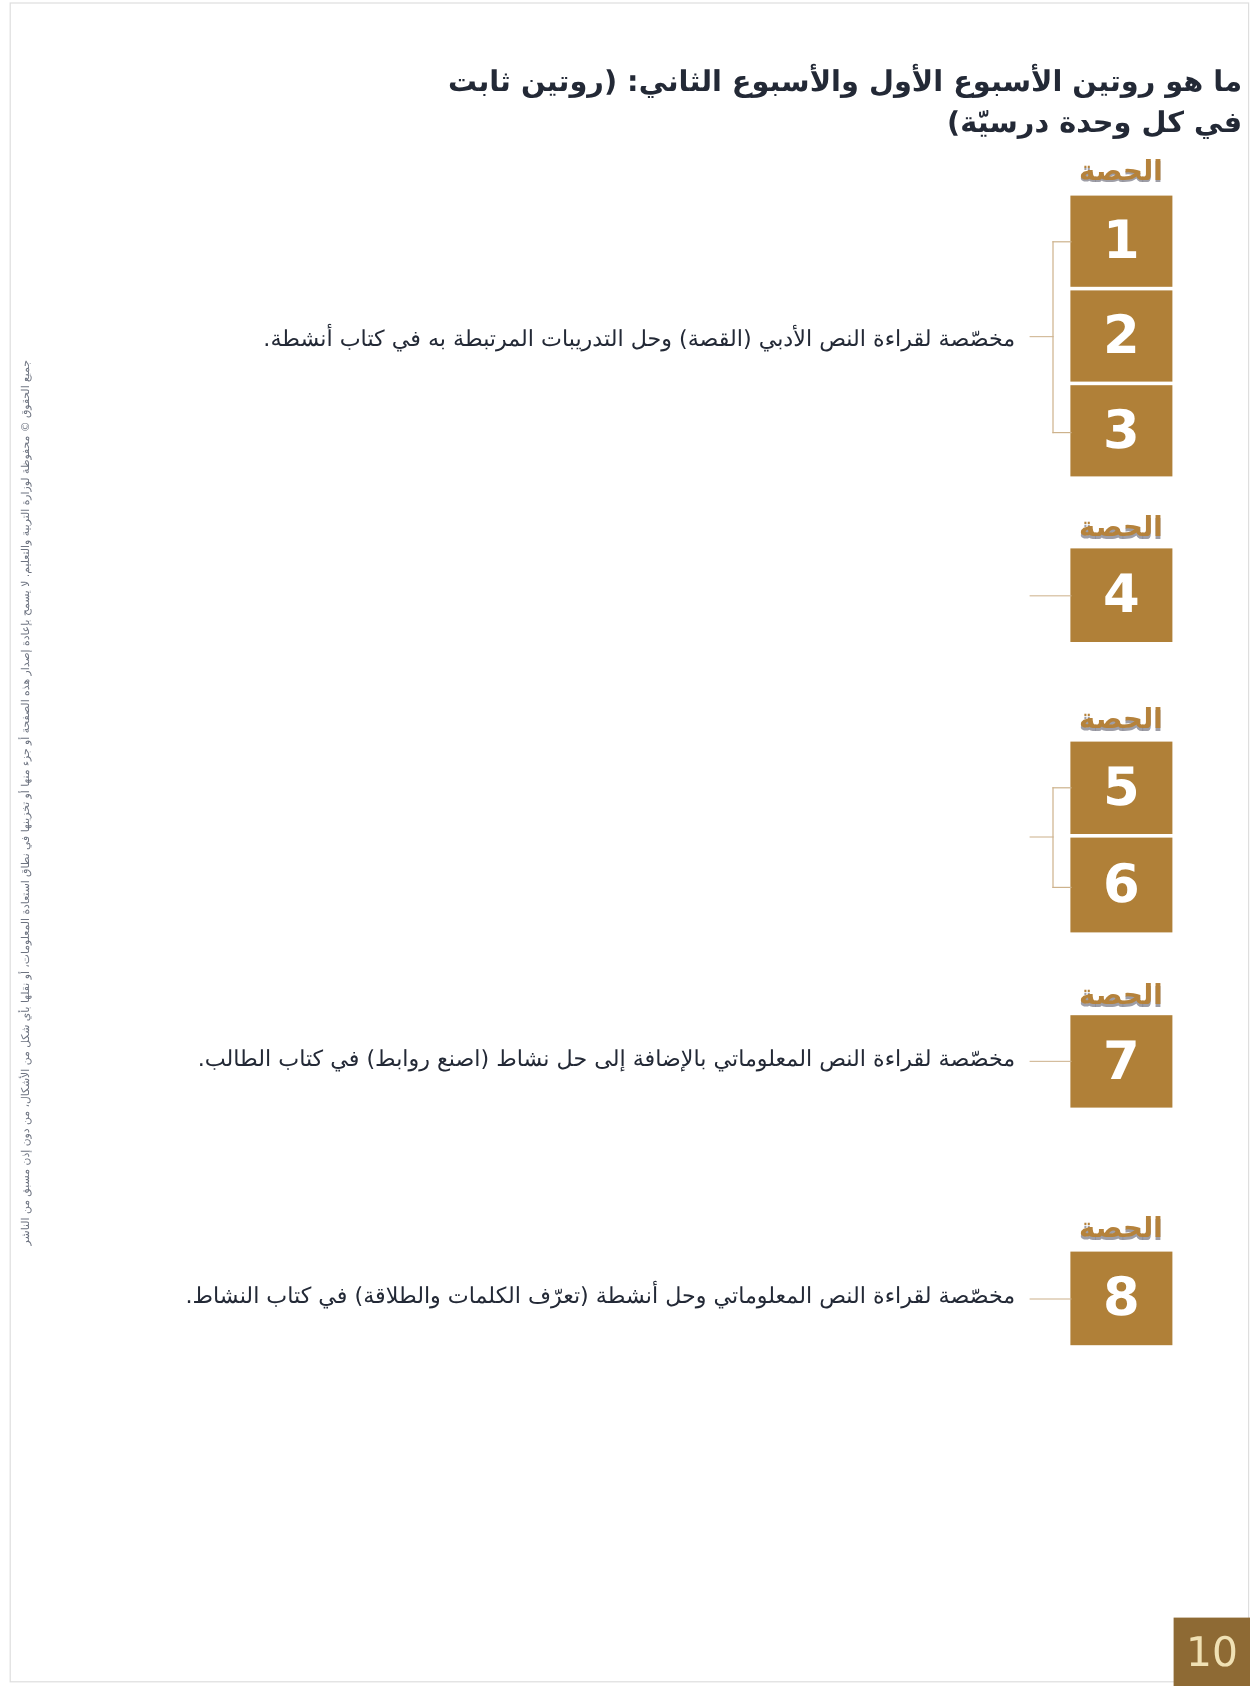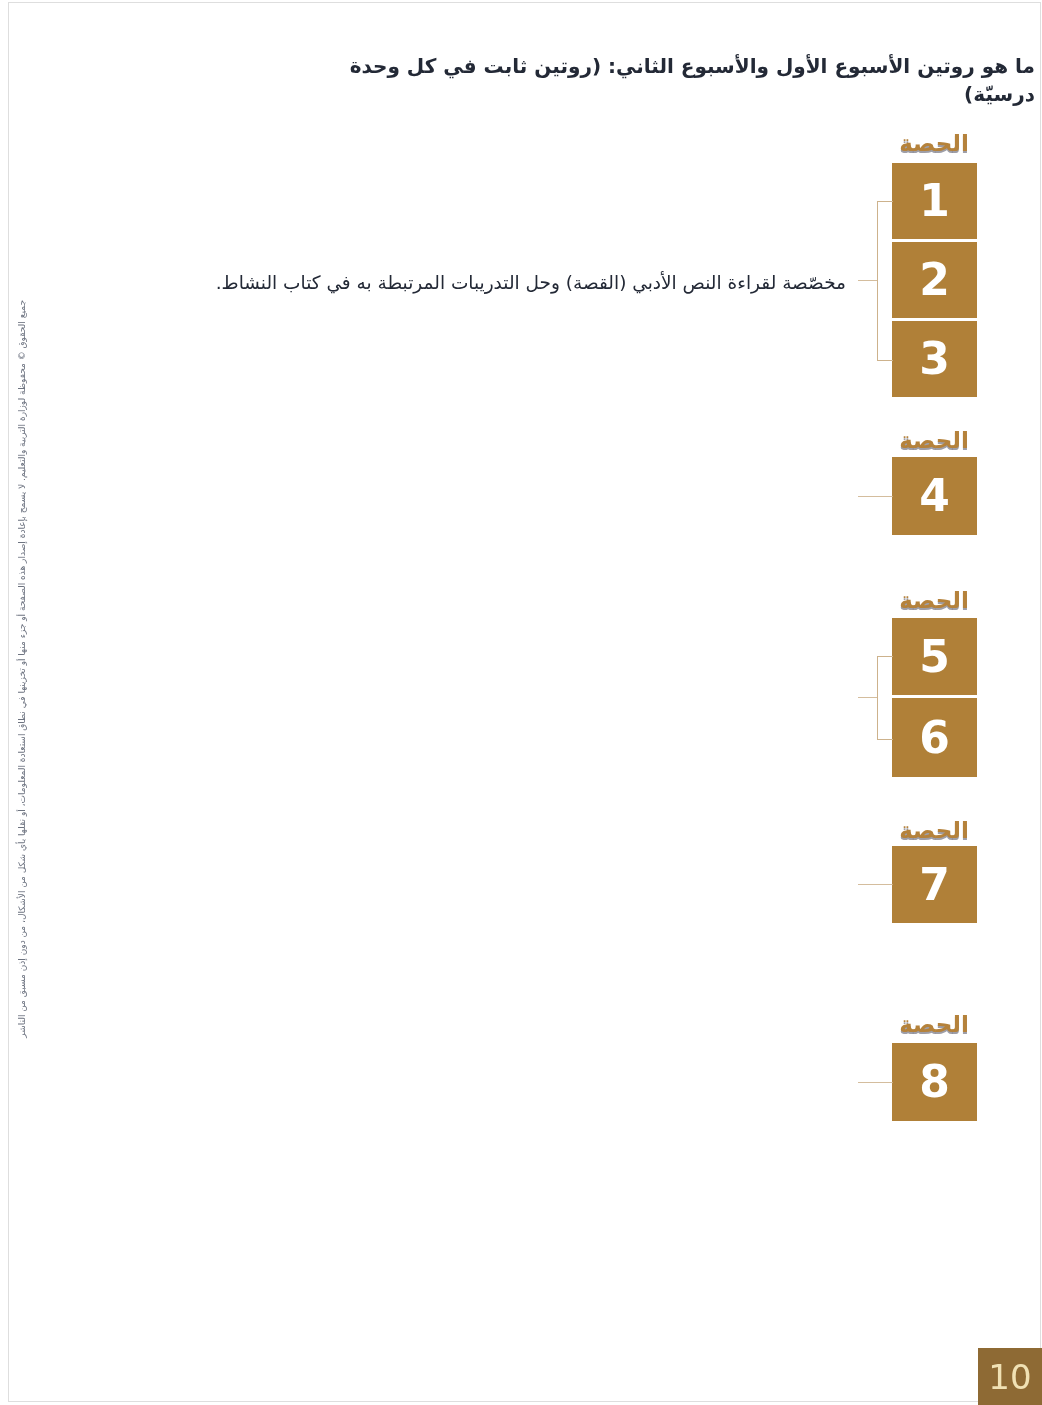--- a/index.html
+++ b/index.html
@@ -12,21 +12,21 @@
     font-family:"DejaVu Sans",sans-serif;
   }
   .page-frame{
     position:absolute;left:8px;top:2px;right:1px;bottom:3px;
     border:1px solid #dedede;
     pointer-events:none;
   }
   .title{
     position:absolute;top:52px;right:7px;left:340px;
     margin:0;
-    font-size:20px;font-weight:bold;
+    font-size:24px;font-weight:bold;
     color:var(--body-text,#1c2230);
     text-align:right;
     line-height:1.4;
   }
   .session-header{
     position:absolute;right:65px;width:86px;
     font-size:23px;font-weight:bold;
     color:var(--header-brown,#b5823b);
     text-shadow:0 2px 0 rgba(125,125,138,0.75);
     text-align:center;
@@ -94,21 +94,21 @@
     <span class="num">1</span>
   </div>
   <div class="lesson-box" style="top:242px;height:76px">
     <span class="num">2</span>
   </div>
   <div class="lesson-box" style="top:321px;height:76px">
     <span class="num">3</span>
   </div>
   <div class="bracket" style="top:201px;height:158px"></div>
   <div class="tick" style="top:280px;left:858px;width:20px"></div>
-  <div class="desc" style="top:270px">مخصّصة لقراءة النص الأدبي (القصة) وحل التدريبات المرتبطة به في كتاب النشاط.</div>
+  <div class="desc" style="top:270px">مخصّصة لقراءة النص الأدبي (القصة) وحل التدريبات المرتبطة به في كتاب أنشطة.</div>
 
   <div class="session-header" style="top:428px">الحصة</div>
   <div class="lesson-box" style="top:457px;height:78px">
     <span class="num">4</span>
   </div>
   <div class="tick" style="top:496px;left:858px;width:35px"></div>
 
   <div class="session-header" style="top:588px">الحصة</div>
   <div class="lesson-box" style="top:618px;height:77px">
     <span class="num">5</span>
@@ -117,21 +117,23 @@
     <span class="num">6</span>
   </div>
   <div class="bracket" style="top:656px;height:82px"></div>
   <div class="tick" style="top:697px;left:858px;width:20px"></div>
 
   <div class="session-header" style="top:818px">الحصة</div>
   <div class="lesson-box" style="top:846px;height:77px">
     <span class="num">7</span>
   </div>
   <div class="tick" style="top:884px;left:858px;width:35px"></div>
+  <div class="desc" style="top:870px">مخصّصة لقراءة النص المعلوماتي بالإضافة إلى حل نشاط (اصنع روابط) في كتاب الطالب.</div>
 
   <div class="session-header" style="top:1012px">الحصة</div>
   <div class="lesson-box" style="top:1043px;height:78px">
     <span class="num">8</span>
   </div>
   <div class="tick" style="top:1082px;left:858px;width:35px"></div>
+  <div class="desc" style="top:1068px">مخصّصة لقراءة النص المعلوماتي وحل أنشطة (تعرّف الكلمات والطلاقة) في كتاب النشاط.</div>
 
   <div class="page-number-badge">10</div>
 </div>
 
 </body></html>

